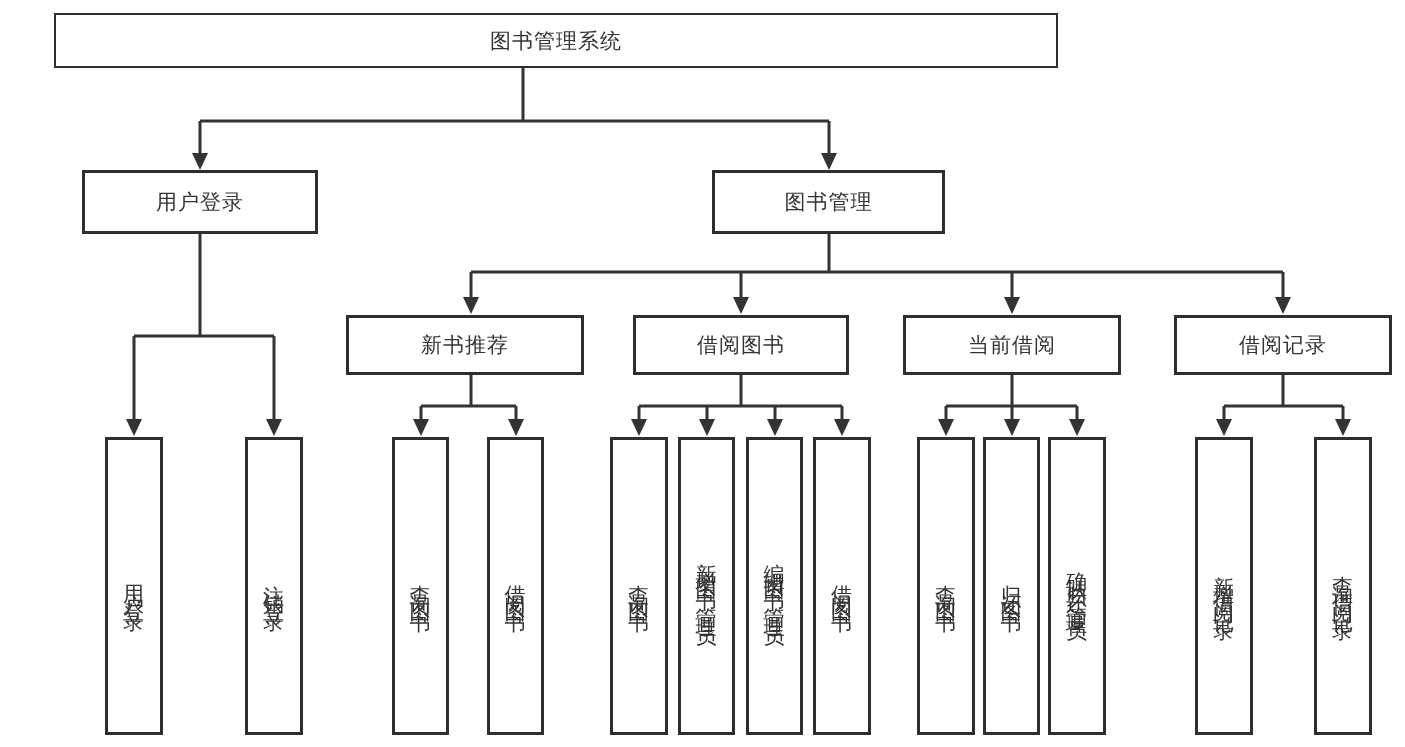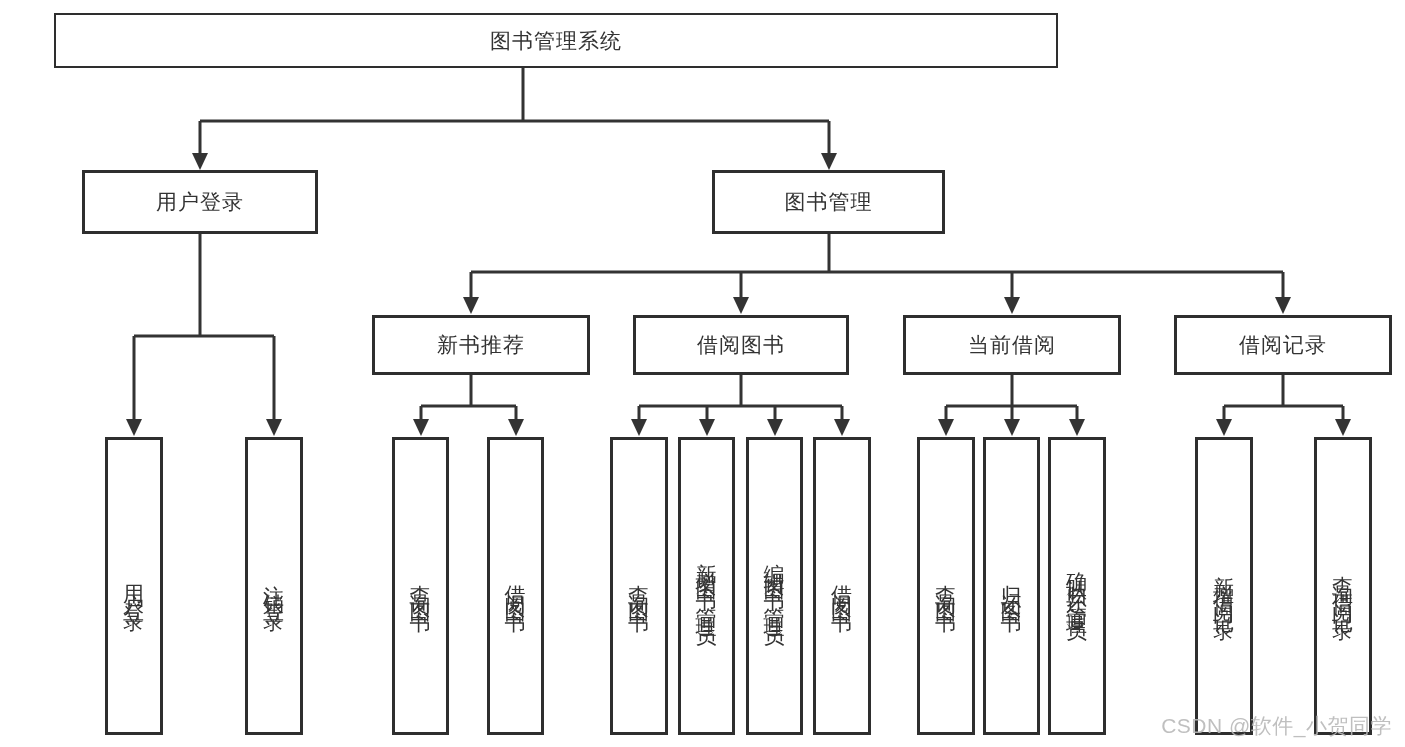--- a/index.html
+++ b/index.html
@@ -127,21 +127,21 @@
     <span>图书管理系统</span>
   </div>
 
   <div class="node hbox" style="left:82px; top:170px; width:236px; height:64px;">
     <span>用户登录</span>
   </div>
   <div class="node hbox" style="left:712px; top:170px; width:233px; height:64px;align-items:center;">
     <span>图书管理</span>
   </div>
 
-  <div class="node hbox" style="left:372px; top:315px; width:218px; height:60px;">
+  <div class="node hbox" style="left:346px; top:315px; width:238px; height:60px;">
     <span>新书推荐</span>
   </div>
   <div class="node hbox" style="left:633px; top:315px; width:216px; height:60px;">
     <span>借阅图书</span>
   </div>
   <div class="node hbox" style="left:903px; top:315px; width:218px; height:60px;">
     <span>当前借阅</span>
   </div>
   <div class="node hbox" style="left:1174px; top:315px; width:218px; height:60px;">
     <span>借阅记录</span>
@@ -184,15 +184,14 @@
     <span class="vlabel" style="letter-spacing:7px;">确认归还（管理员）</span>
   </div>
 
   <div class="node leaf" style="left:1195px; width:58px;">
     <span class="vlabel">新增借阅记录</span>
   </div>
   <div class="node leaf" style="left:1314px; width:58px;">
     <span class="vlabel">查询借阅记录</span>
   </div>
 
-  <div class="watermark">CSDN @软件_小贺同学</div>
 
 </div>
 
 </body></html>

